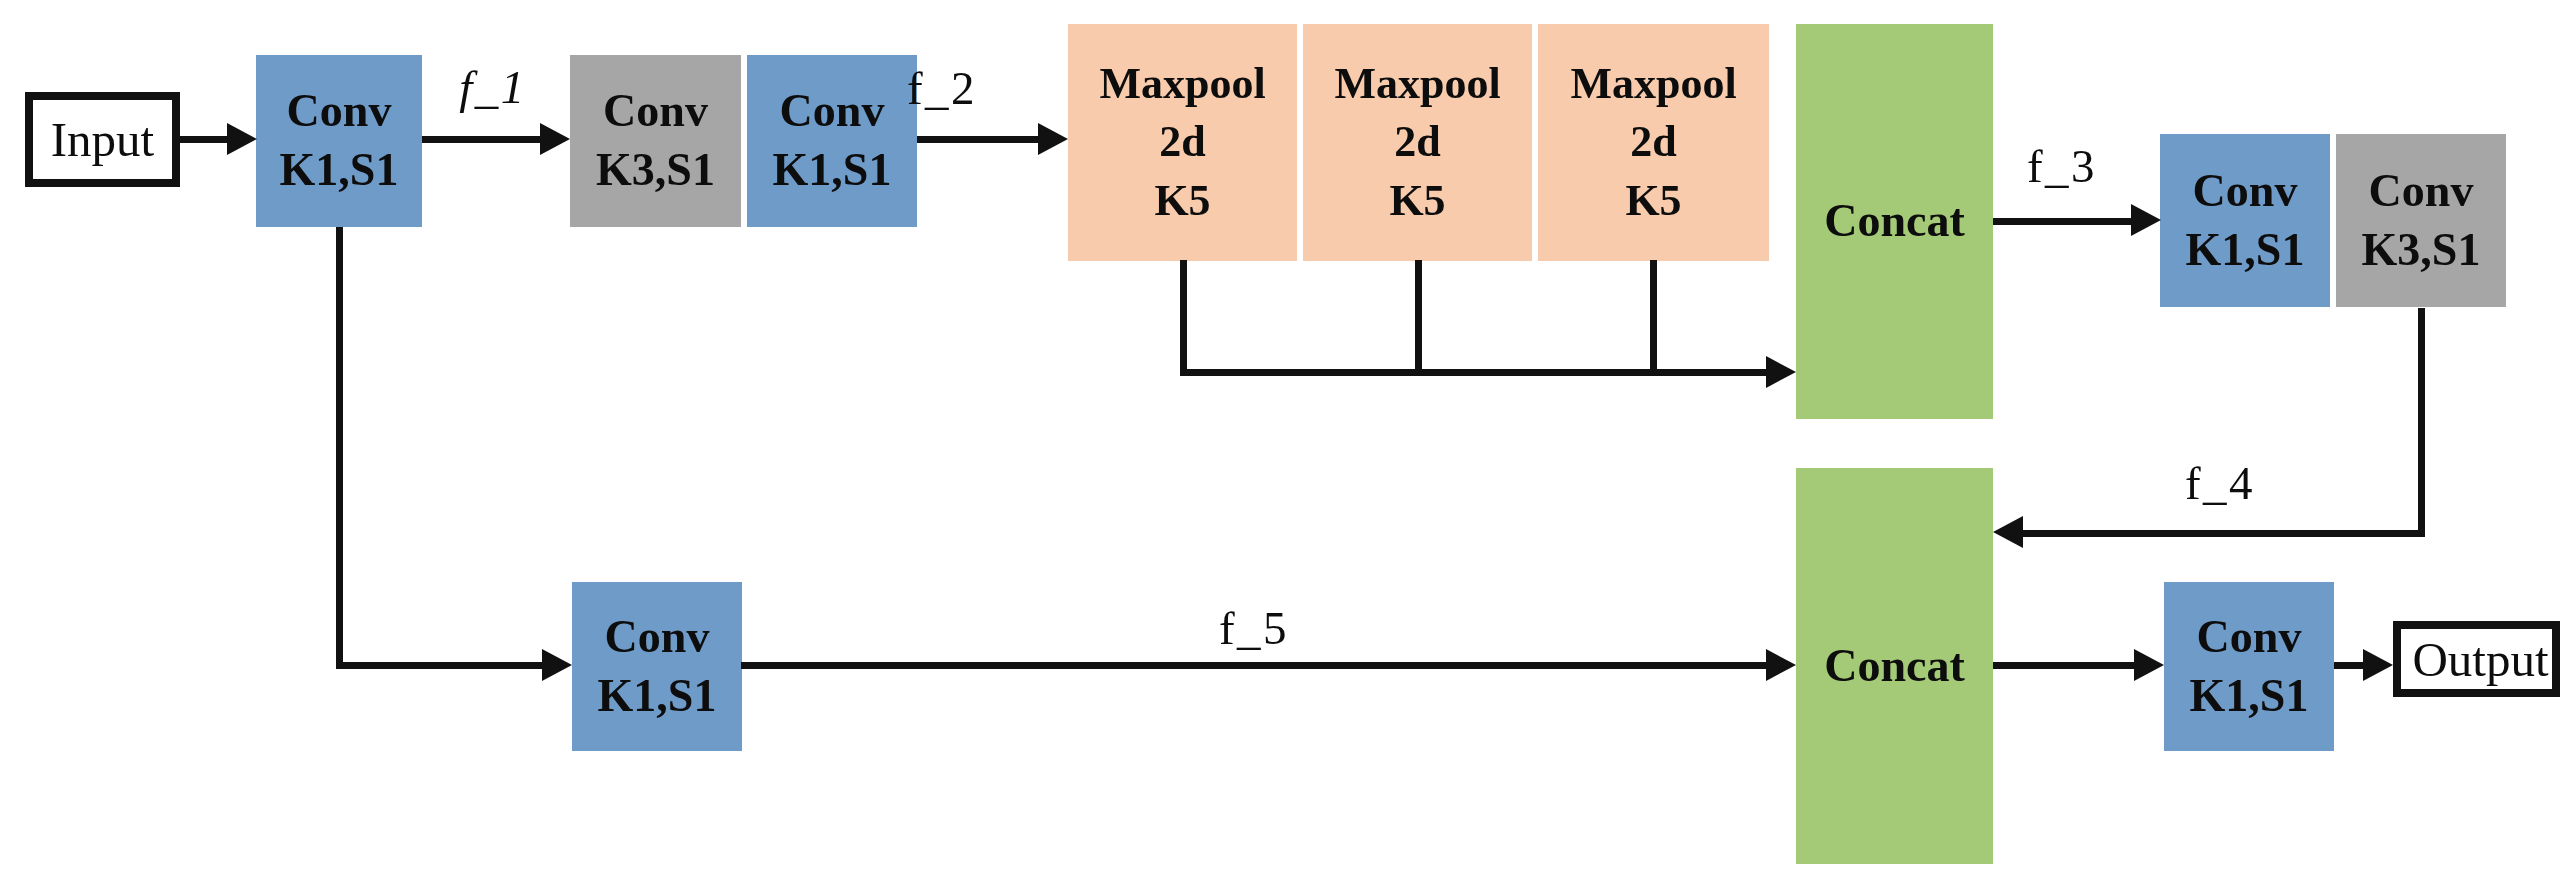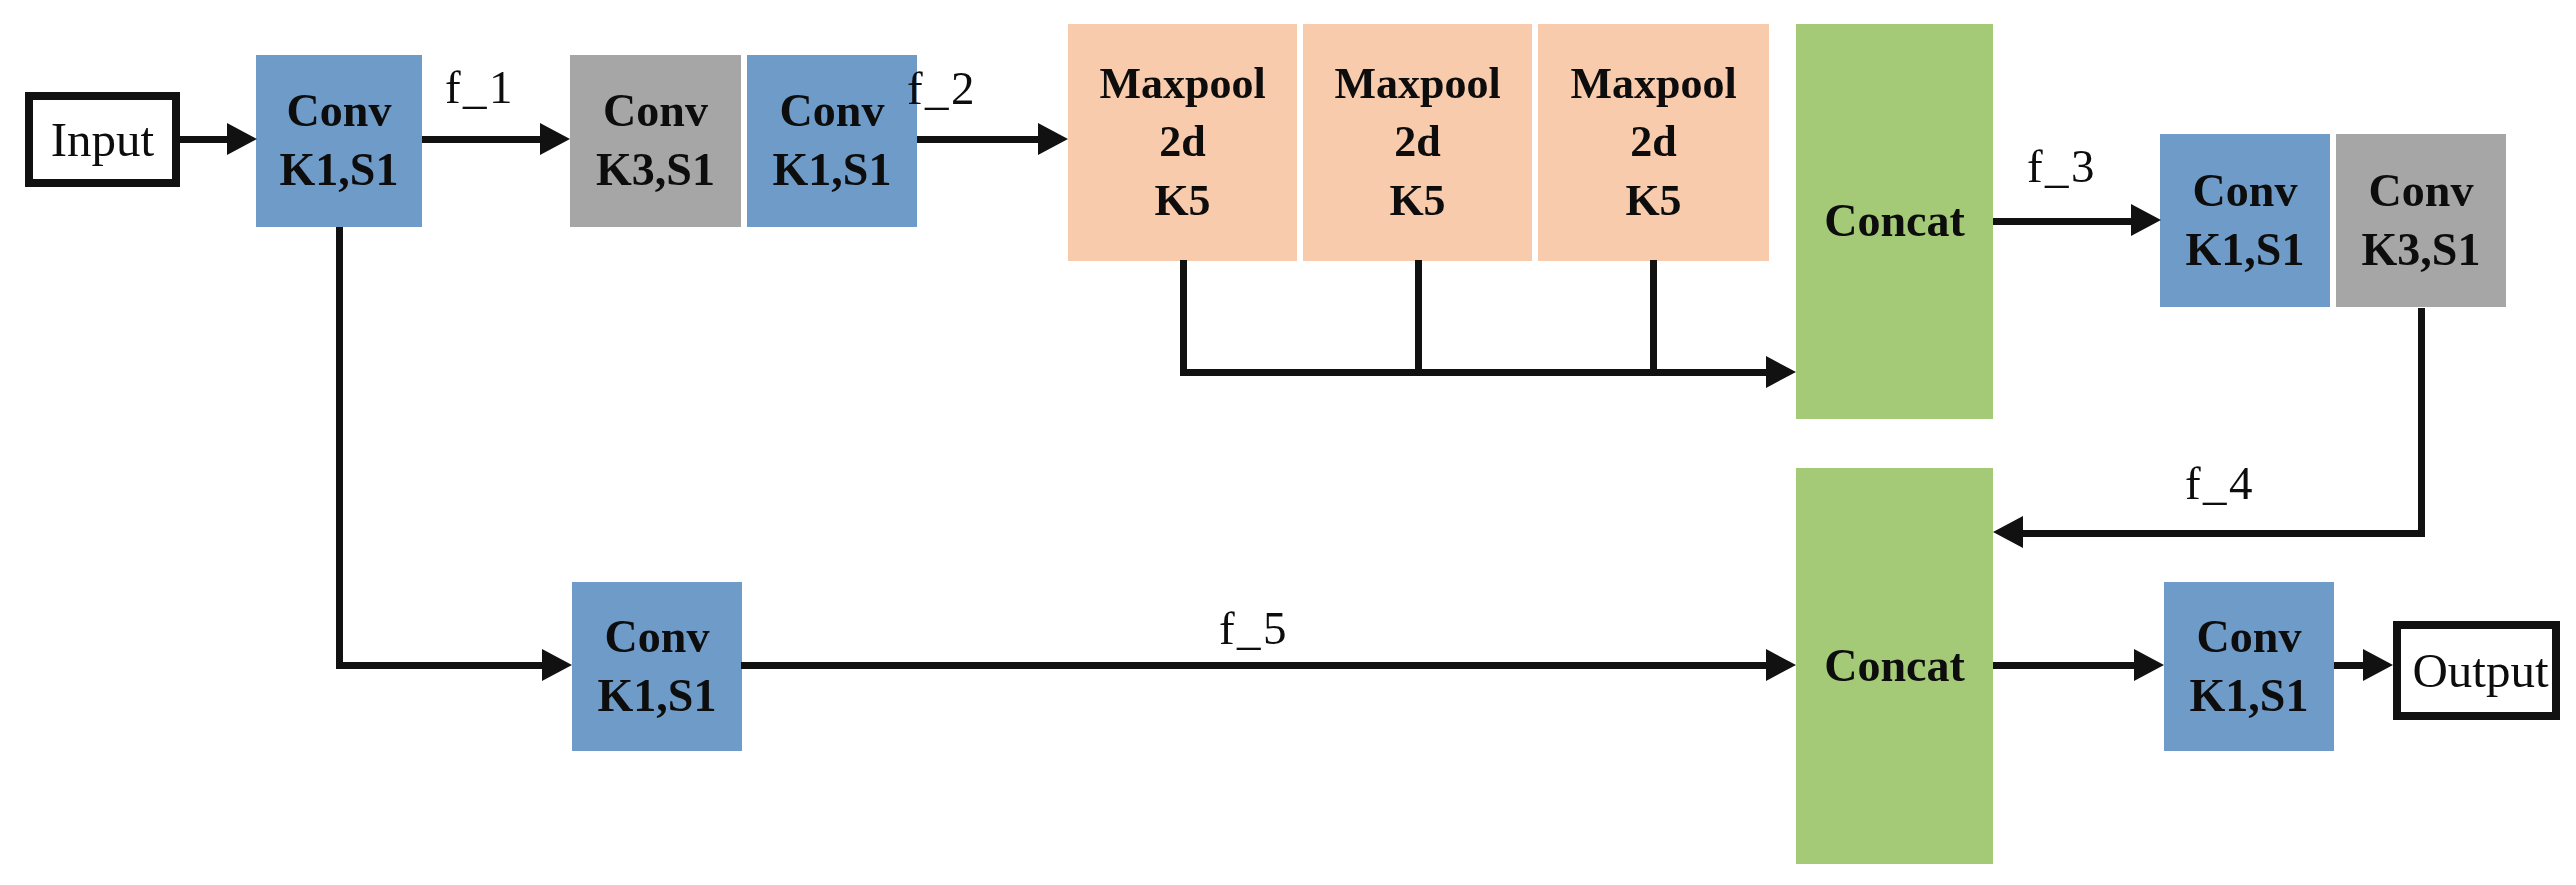--- a/index.html
+++ b/index.html
@@ -42,21 +42,21 @@
   #conv-c {left:747px; top:55px;  width:170px; height:172px;}
   #mp-1   {left:1068px;top:24px;  width:229px; height:237px;}
   #mp-2   {left:1303px;top:24px;  width:229px; height:237px;}
   #mp-3   {left:1538px;top:24px;  width:231px; height:237px;}
   #concat-1{left:1796px;top:24px; width:197px; height:395px;}
   #conv-d {left:2160px;top:134px; width:170px; height:173px;}
   #conv-e {left:2336px;top:134px; width:170px; height:173px;}
   #concat-2{left:1796px;top:468px;width:197px; height:396px;}
   #conv-f {left:572px; top:582px; width:170px; height:169px;}
   #conv-g {left:2164px;top:582px; width:170px; height:169px;}
-  #output {left:2393px;top:621px; width:167px; height:99px;padding-left:8px;}
+  #output {left:2393px;top:621px; width:167px; height:76px;padding-left:8px;}
 
   
   .h,.v{position:absolute;background:var(--line_black);}
   .h{height:7px;}
   .v{width:7px;}
   .ar,.al{position:absolute;width:0;height:0;
           border-top:16.6px solid transparent;
           border-bottom:16.6px solid transparent;}
   .ar{border-left:30px solid var(--line_black);}
   .al{border-right:30px solid var(--line_black);}
@@ -100,21 +100,21 @@
 
   
   .elabel{
     position:absolute;
     transform:translate(-50%,-50%);
     font-size:47px;font-weight:normal;
     letter-spacing:2.4px;
     color:#0d0d0d;
     white-space:nowrap;
   }
-  #lbl-f1{left:480px; top:87px;}
+  #lbl-f1{left:493px; top:87px;font-style:italic;}
   #lbl-f2{left:942px;top:88px;}
   #lbl-f3{left:2062px;top:166px;}
   #lbl-f4{left:2220px;top:483px;text-align:right;}
   #lbl-f5{left:1254px;top:628px;}
 </style>
 </head>
 <body>
 
 <div id="canvas">
 

